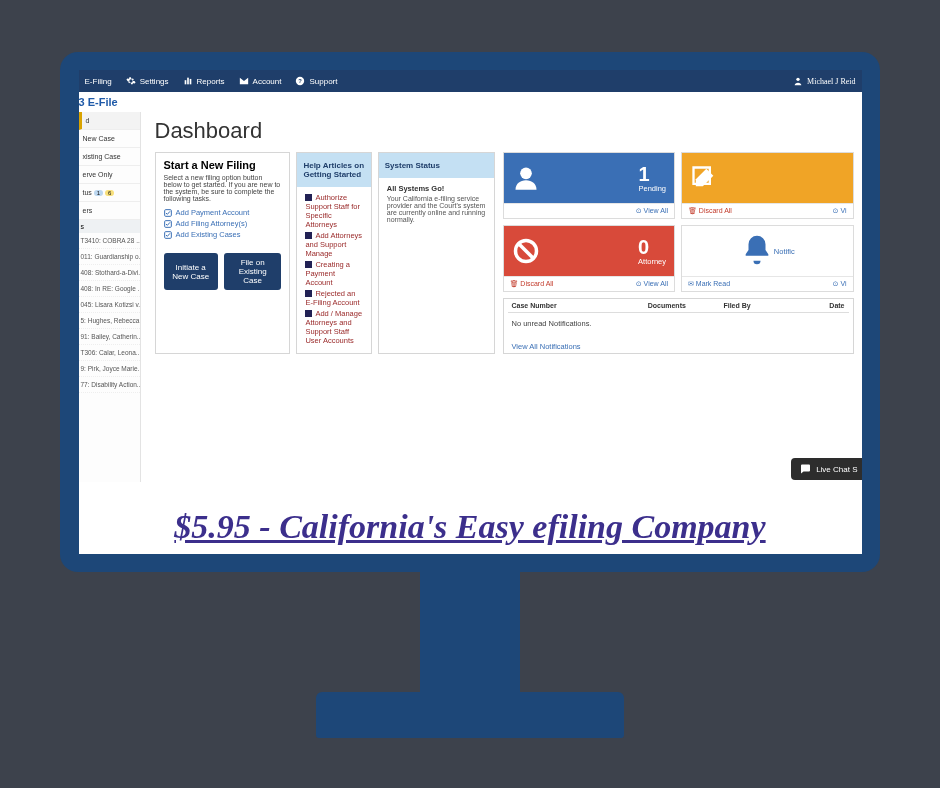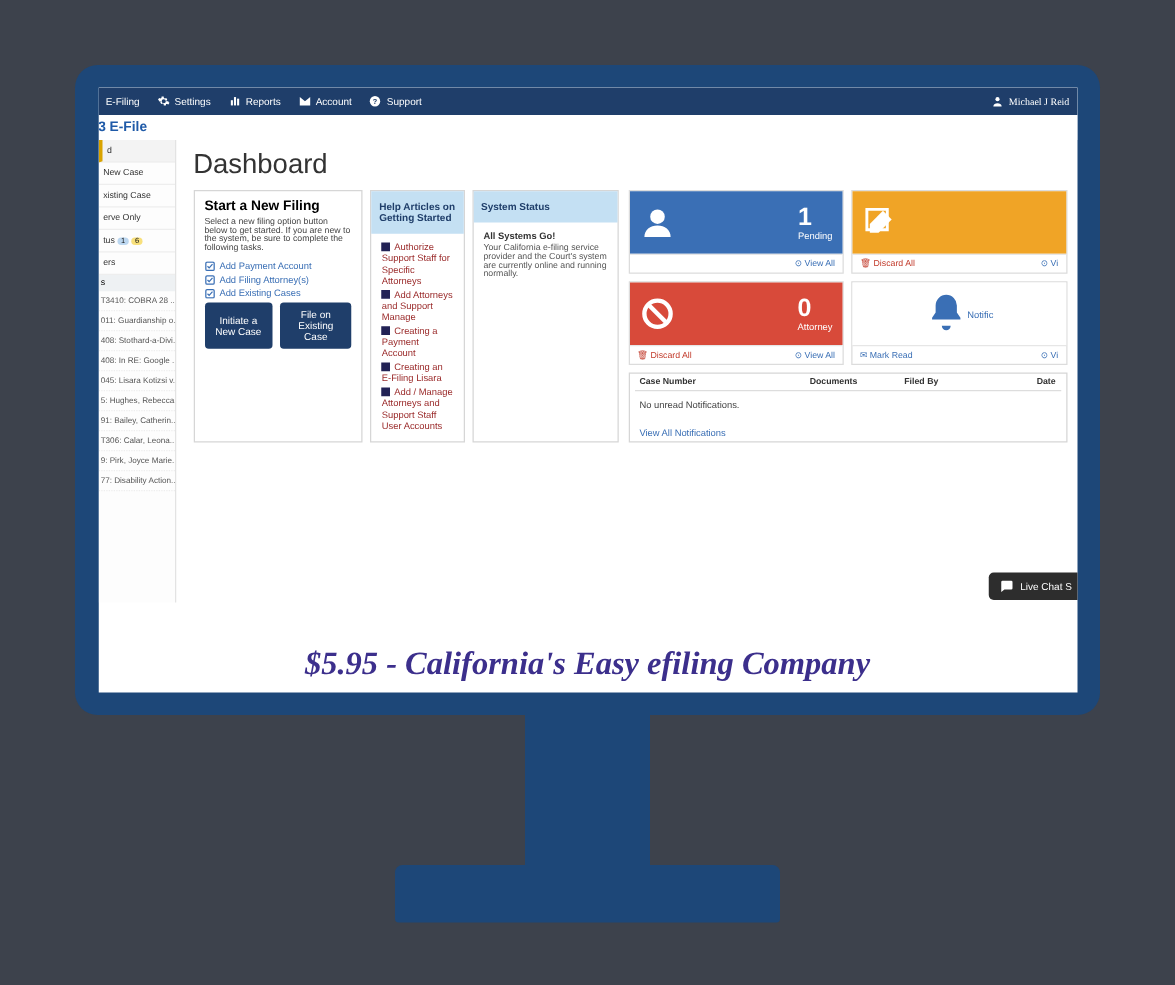--- a/index.html
+++ b/index.html
@@ -112,21 +112,21 @@
     padding: 8px 6px;
     font-size: 8px;
   }
   .card .body { padding: 6px 8px; }
 
   .start-card .body strong { font-size: 11px; display: block; margin-bottom: 3px; }
   .start-card .desc { font-size: 7px; color: #444; margin-bottom: 6px; }
   .chk-line { display: flex; align-items: center; gap: 4px; color: #3a6fb5; font-size: 7.5px; margin-bottom: 2px; cursor: pointer; }
   .chk-line svg { width: 8px; height: 8px; stroke: #3a6fb5; }
 
-  .btn-row { display: flex; gap: 6px; margin-top: 3px; }
+  .btn-row { display: flex; gap: 6px; margin-top: 14px; }
   .btn {
     background: #1f3e6a; color: #fff; border: none;
     padding: 5px 8px; font-size: 8px; border-radius: 3px; cursor: pointer;
   }
 
   .help-list a { color: #9a2a2a; text-decoration: none; display: block; font-size: 7.5px; margin-bottom: 2px; cursor: pointer; }
   .help-list .icon { display:inline-block; width:7px;height:7px; background:#225; margin-right:3px; vertical-align:-1px; }
 
   .sys-body .ok { font-weight:700; font-size:7.5px; color:#333; margin-bottom:2px;}
   .sys-body .msg { font-size:7px; color:#555; }
@@ -176,24 +176,25 @@
   .notif-card .c4 { flex: 0.6; text-align: right; }
   .notif-card .empty { font-size: 7.5px; color: #444; padding: 6px 4px 10px; }
   .notif-card .view-all { color: #3a6fb5; font-size: 7.5px; padding: 4px 4px 2px; cursor:pointer; }
 
   
   .tagline {
     position: absolute;
     left: 0; right: 0; bottom: 8px;
     text-align: center;
     font-family: "Comic Sans MS", "Comic Sans", cursive;
-    font-size: 26px;
+    font-size: 34px;
     font-weight: 700;
     font-style: italic;
     color: #3c2f8c;
+    text-decoration: underline;
   }
 
   
   .livechat {
     position: absolute;
     right: -4px;
     bottom: 74px;
     background: #2d2d2d;
     color: #fff;
     font-size: 8px;
@@ -318,21 +319,21 @@
                 </div>
               </div>
             </div>
 
             <div class="card">
               <div class="hdr">Help Articles on Getting Started</div>
               <div class="body help-list">
                 <a><span class="icon"></span><span>Authorize Support Staff for Specific Attorneys</span></a>
                 <a><span class="icon"></span><span>Add Attorneys and Support Manage</span></a>
                 <a><span class="icon"></span><span>Creating a Payment Account</span></a>
-                <a><span class="icon"></span><span>Creating an E-Filing Lisara</span></a>
+                <a><span class="icon"></span><span>Rejected an E-Filing Account</span></a>
                 <a><span class="icon"></span><span>Add / Manage Attorneys and Support Staff User Accounts</span></a>
               </div>
             </div>
 
             <div class="card">
               <div class="hdr">System Status</div>
               <div class="body sys-body">
                 <div class="ok">All Systems Go!</div>
                 <div class="msg">Your California e-filing service provider and the Court's system are currently online and running normally.</div>
               </div>

